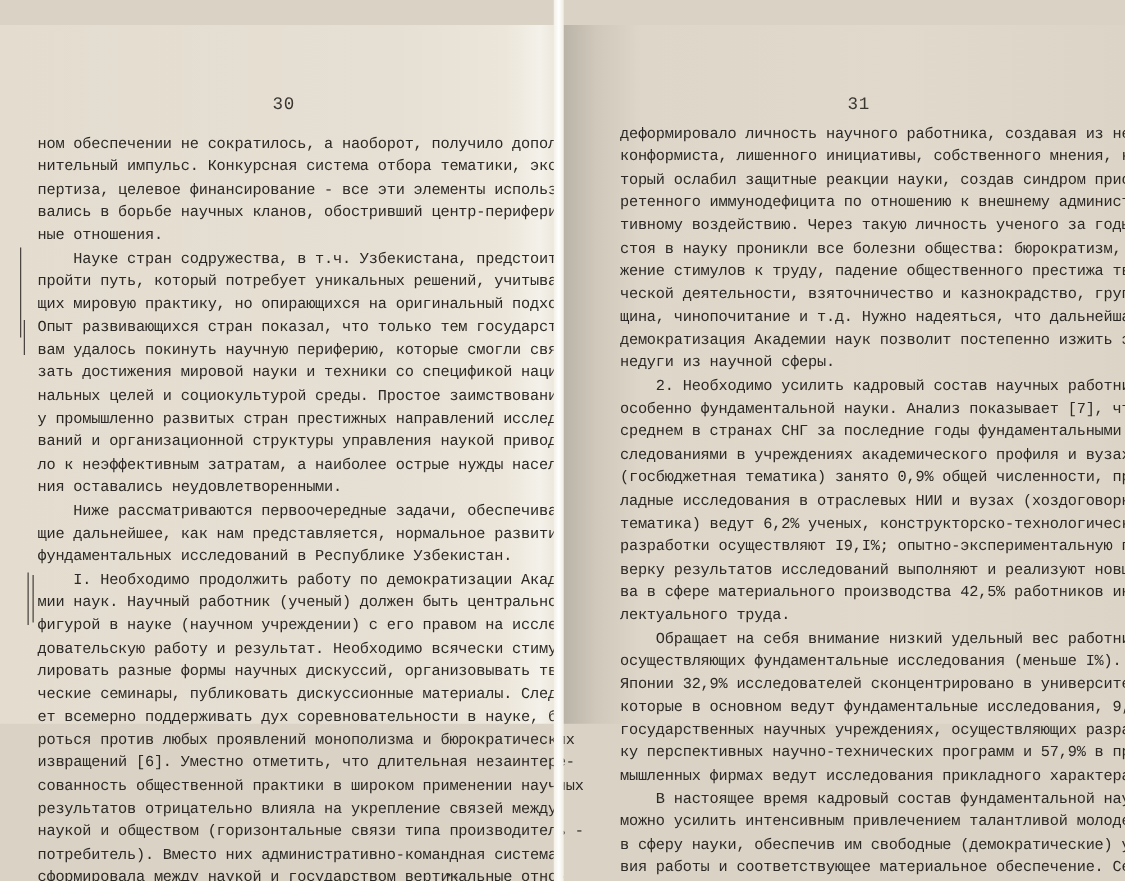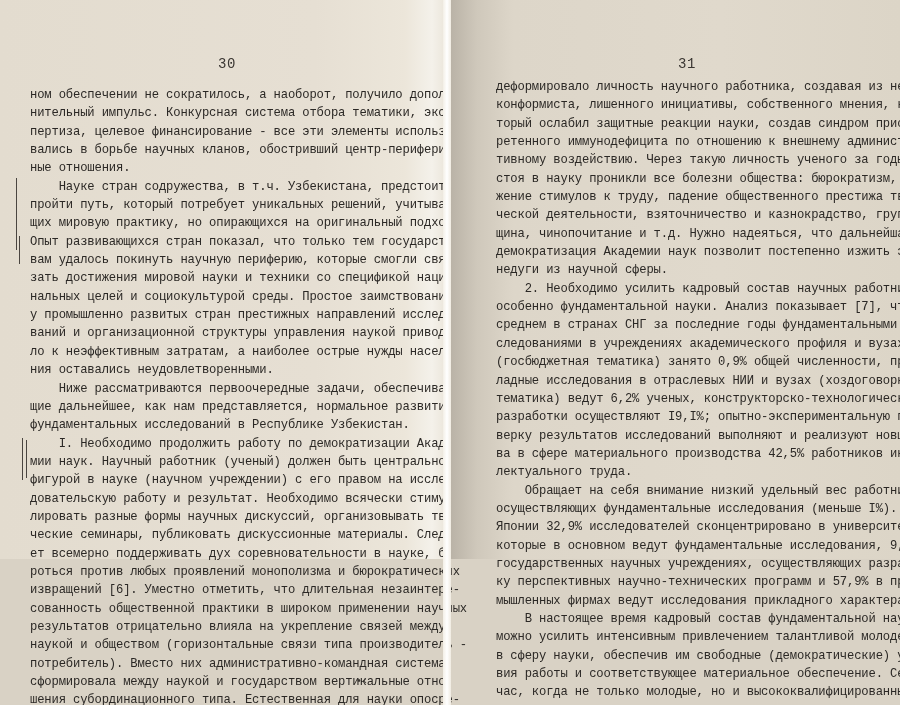--- a/index.html
+++ b/index.html
@@ -8,20 +8,21 @@
     background: #d9d2c5;
     font-family: "Liberation Mono", "DejaVu Sans Mono", monospace;
   }
   .spread {
     position: relative; width: 900px; height: 705px;
     display: flex;
   }
   .page {
     position: relative; height: 559px; box-sizing: border-box;
     color: #2b2825;
+    margin-top: 20px;
   }
   .page-left {
     width: 450px;
     background: linear-gradient(90deg, #e3dccf 0%, #e6dfd3 70%, #ece6da 90%, #f4f1ea 96%, #e8e2d6 100%);
   }
   .page-right {
     width: 450px;
     background: linear-gradient(90deg, #b9b2a6 0%, #cfc8bb 6%, #ddd6c9 14%, #e0d9cc 60%, #dcd5c7 100%);
     text-decoration: underline;
   }

